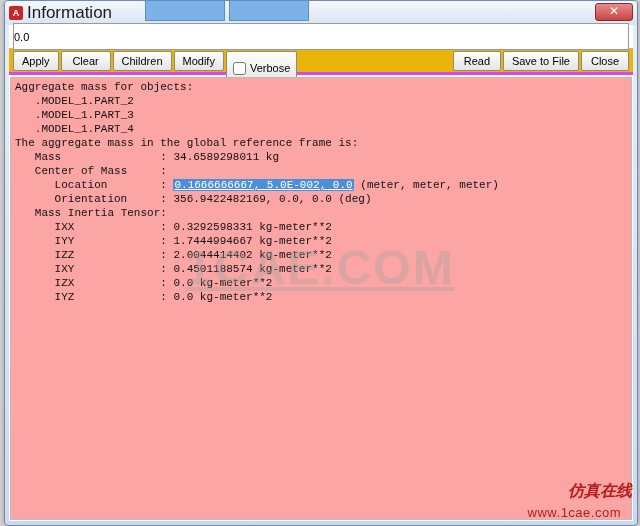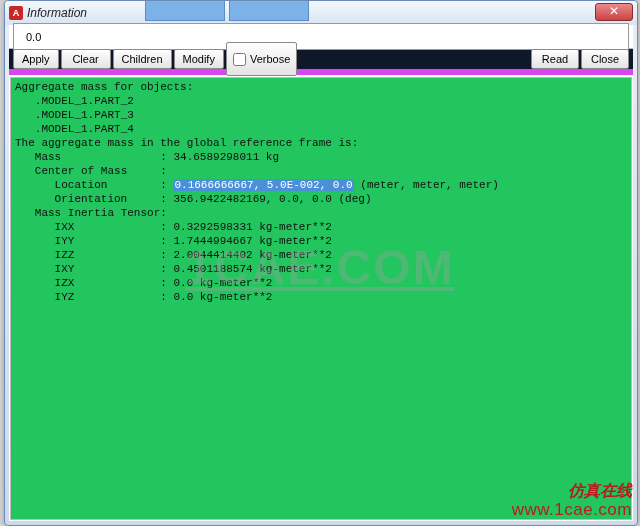--- a/index.html
+++ b/index.html
@@ -29,21 +29,21 @@
     padding: 0 4px;
     background: linear-gradient(#f4f8fd,#d7e4f2);
     border-radius: 4px 4px 0 0;
     position: relative;
   }
   .title-icon {
     width:14px;height:14px;background:#c62828;border-radius:2px;
     color:#fff;font-size:9px;font-weight:bold;line-height:14px;text-align:center;
     margin-right:4px;
   }
-  .title-text { font-size:12px; color:#1b1b1b;font-style:italic; }
+  .title-text { font-size:17px; color:#1b1b1b; }
   .bg-tabs { position:absolute; top:0; left:140px; display:flex; }
   .bg-tab {
     width:80px;height:20px;margin-right:4px;
     background:#7db2e8;border:1px solid #5a8dc8;border-top:none;
     color:#dceaf9;font-size:10px;text-align:center;line-height:18px;
   }
   .close-btn {
     position:absolute; right:4px; top:2px;
     width:38px;height:18px;
     background:linear-gradient(#e98b8b,#c84444);
@@ -52,67 +52,67 @@
   }
   .inner {
     position:absolute; top:24px; left:4px; right:4px; bottom:4px;
     background:#fff;
   }
   .cmd-row {
     height:24px;display:flex;align-items:center;
     border-bottom:1px solid #bbb;padding:0 4px;
   }
   .cmd-input {
-    flex:1;height:27px;border:1px solid #999;padding:0 12px;font-size:11px;
+    flex:1;height:27px;border:1px solid #999;padding:0 0;font-size:11px;
   }
   .toolbar {
-    height:26px;display:flex;align-items:center;gap:2px;padding:2px 4px;
-    border-bottom:6px solid #d946ef;background:#0f172a;
+    height:26px;display:flex;gap:2px;padding:2px 4px;
+    border-bottom:3px solid #d946ef;background:#eab308;
   }
   .btn {
     height:20px;border:1px solid #8a8a8a;background:linear-gradient(#fefefe,#e4e4e4);
     font-size:11px;padding:0 8px;cursor:default;border-radius:2px;
     display:flex;align-items:center;justify-content:center;
   }
   .btn.parent{min-width:50px}
   .btn.apply{min-width:44px}
   .btn.children{min-width:54px}
   .btn.modify{min-width:46px}
   .verbose-wrap{display:flex;align-items:center;border:1px solid #8a8a8a;height:32px;padding:16px 6px;background:linear-gradient(#fefefe,#e4e4e4);border-radius:2px;}
   .verbose-wrap input{margin-right:4px}
   .spacer{flex:1}
   .btn.clear{min-width:48px}
   .btn.read{min-width:86px}
   .btn.save{min-width:72px}
   .btn.close{min-width:48px}
   .content {
     position:absolute;top:52px;left:1px;right:1px;bottom:1px;
-    background:#22c55e;border:1px solid #bbb;
+    background:#fca5a5;border:1px solid #bbb;
     overflow:auto;
   }
   pre.mono {
     font-family:"Courier New",monospace;
     font-size:11px;line-height:14px;
     white-space:pre;padding:2px 4px;
     color:#111;
   }
-  .hl { background:#4a90d9;color:#fff;padding:0 1px;} 
+  .hl { background:#4a90d9;color:#fff;padding:0 1px;text-decoration:underline;} 
   .watermark-big {
     position:absolute;top:240px;left:50%;transform:translateX(-50%);
     font-size:48px;font-weight:bold;color:rgba(160,160,160,.35);
     letter-spacing:2px;pointer-events:none;font-family:Arial,sans-serif;text-decoration:underline;
   }
   .footer-cn{
     position:absolute;right:8px;bottom:24px;
     font-size:16px;color:#b71c1c;font-weight:bold;font-style:italic;
     font-family:"Microsoft YaHei",sans-serif;
   }
   .footer-url{
-    position:absolute;right:8px;bottom:6px;
-    font-size:17px;color:#b71c1c;font-family:Arial,sans-serif;letter-spacing:.5px;margin-left:44px;
+    position:absolute;right:19px;bottom:6px;
+    font-size:13px;color:#b71c1c;font-family:Arial,sans-serif;letter-spacing:.5px;margin-left:44px;
   }
 </style>
 </head>
 <body>
 
 <div class="window">
   <div class="titlebar">
     <div class="title-icon">A</div>
     <div class="title-text">Information</div>
     <div class="bg-tabs">
@@ -131,20 +131,21 @@
       <div class="btn apply">Apply</div>
       <div class="btn parent">Clear</div>
       <div class="btn children">Children</div>
       <div class="btn modify">Modify</div>
       <label class="verbose-wrap">
         <input type="checkbox" style="">
         <span>Verbose</span>
       </label>
       <div class="spacer"></div>
       <div class="btn clear">Read</div>
+      <div class="btn save">Save to File</div>
       <div class="btn close">Close</div>
     </div>
 
     <div class="content">
 <pre class="mono"><span>Aggregate mass for objects:</span>
    <span>.MODEL_1.PART_2</span>
    <span>.MODEL_1.PART_3</span>
    <span>.MODEL_1.PART_4</span>
 <span>The aggregate mass in the global reference frame is:</span>
    <span>Mass</span>               : <span>34.6589298011 kg</span>

